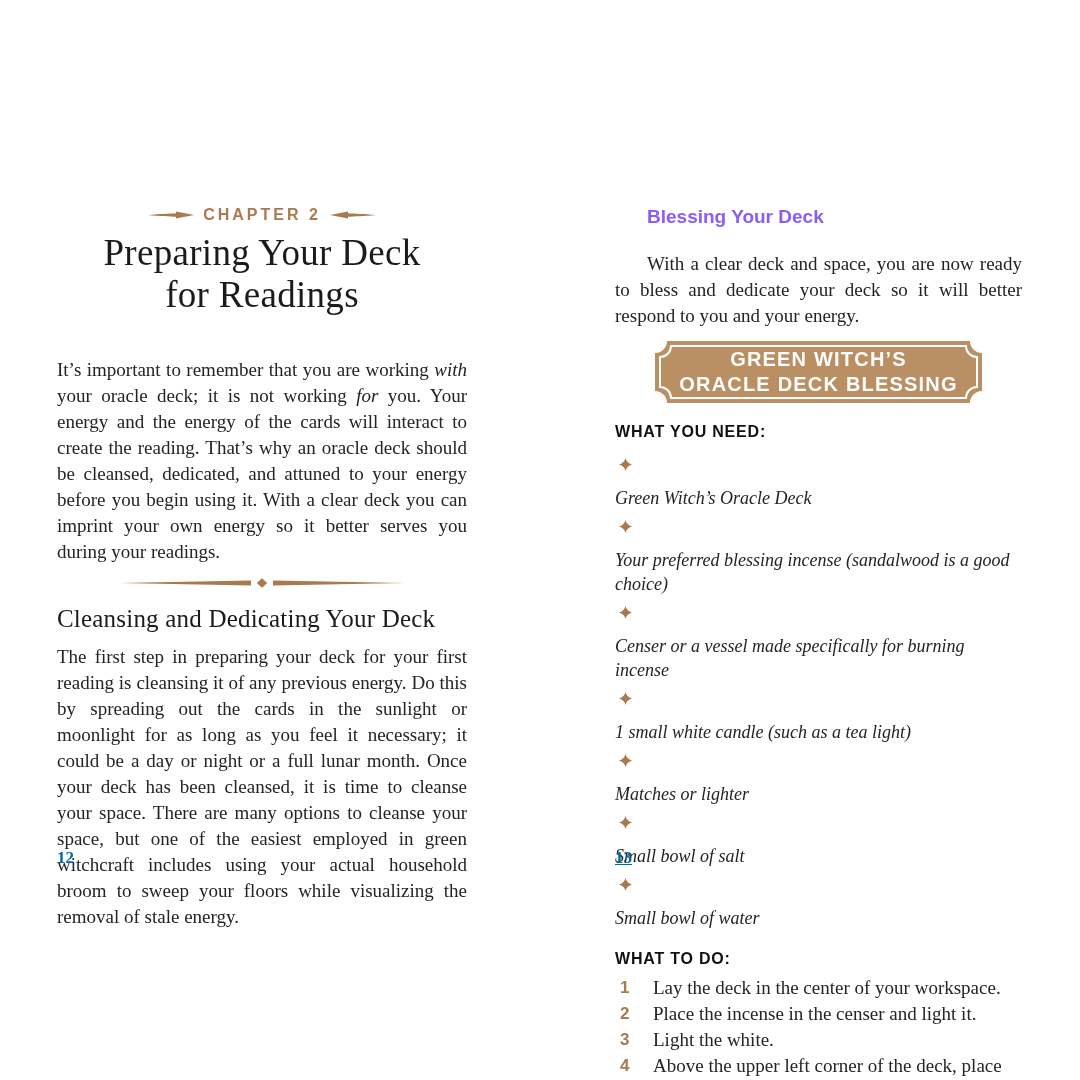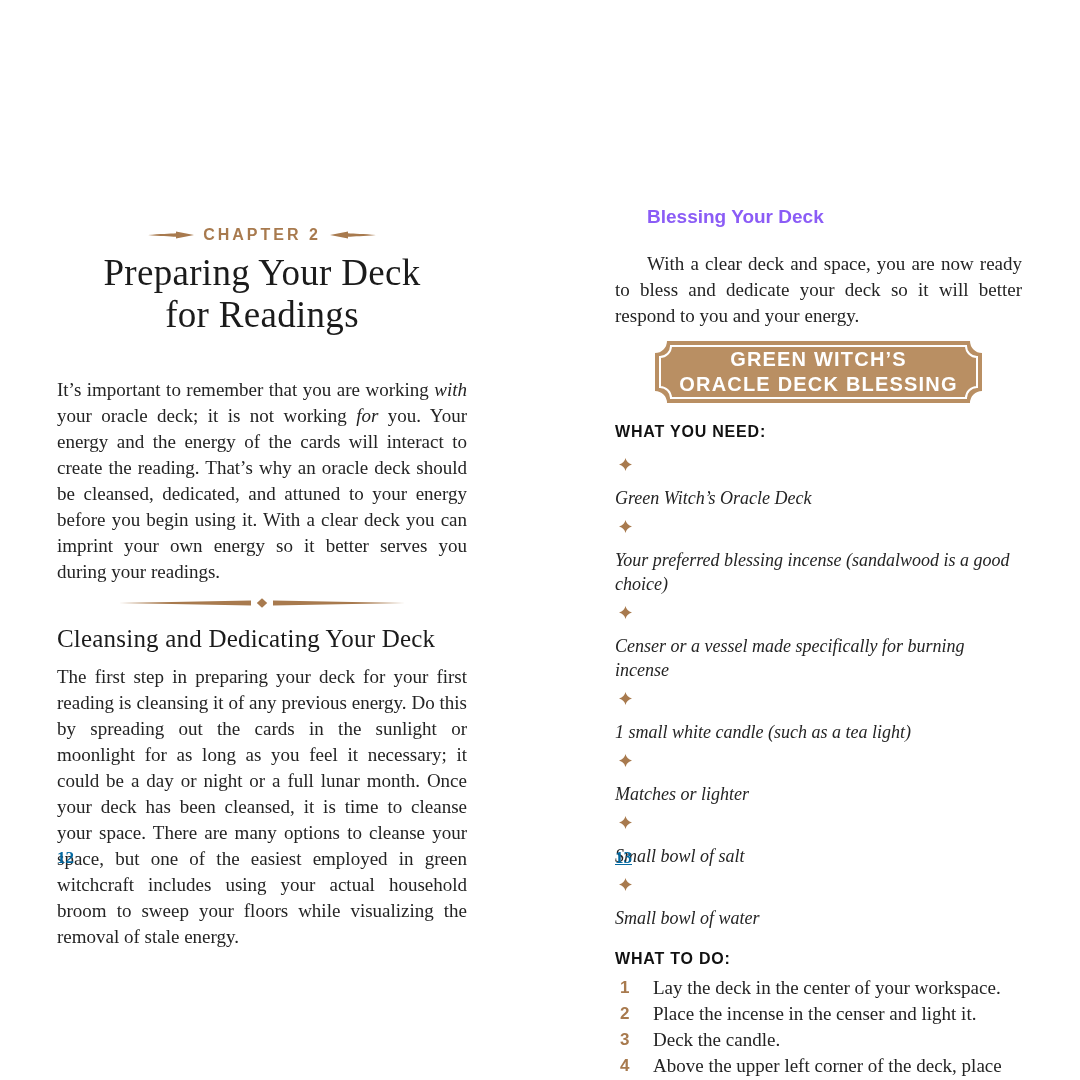--- a/index.html
+++ b/index.html
@@ -20,21 +20,20 @@
   .col-left  { left: 57px;  width: 410px; }
   .col-right { left: 615px; width: 407px; }
 
   
   .eyebrow {
     display: flex;
     align-items: center;
     justify-content: center;
     gap: 9px;
     color: #a87a4e;
-    margin-top: 20px;
   }
   .eyebrow-label {
     font-family: "Liberation Sans", "DejaVu Sans", sans-serif;
     font-weight: bold;
     font-size: 16px;
     letter-spacing: 3px;
     white-space: nowrap;
   }
   .chapter-title {
     margin: 8px 0 0 0;
@@ -263,21 +262,21 @@
     <li class="todo-item">
       <span class="todo-num">1</span>
       <span class="todo-text">Lay the deck in the center of your workspace.</span>
     </li>
     <li class="todo-item">
       <span class="todo-num">2</span>
       <span class="todo-text">Place the incense in the censer and light it.</span>
     </li>
     <li class="todo-item">
       <span class="todo-num">3</span>
-      <span class="todo-text">Deck the candle.</span>
+      <span class="todo-text">Light the white.</span>
     </li>
     <li class="todo-item">
       <span class="todo-num">4</span>
       <span class="todo-text">Above the upper left corner of the deck, place the bowl of salt. Above the upper right corner, place the censer. At the lower right corner, place the candle. At the lower left corner, place the bowl of water.</span>
     </li>
   </ol>
 </div>
 
 <div class="folio folio-left">12</div>
 <div class="folio folio-right">13</div>

